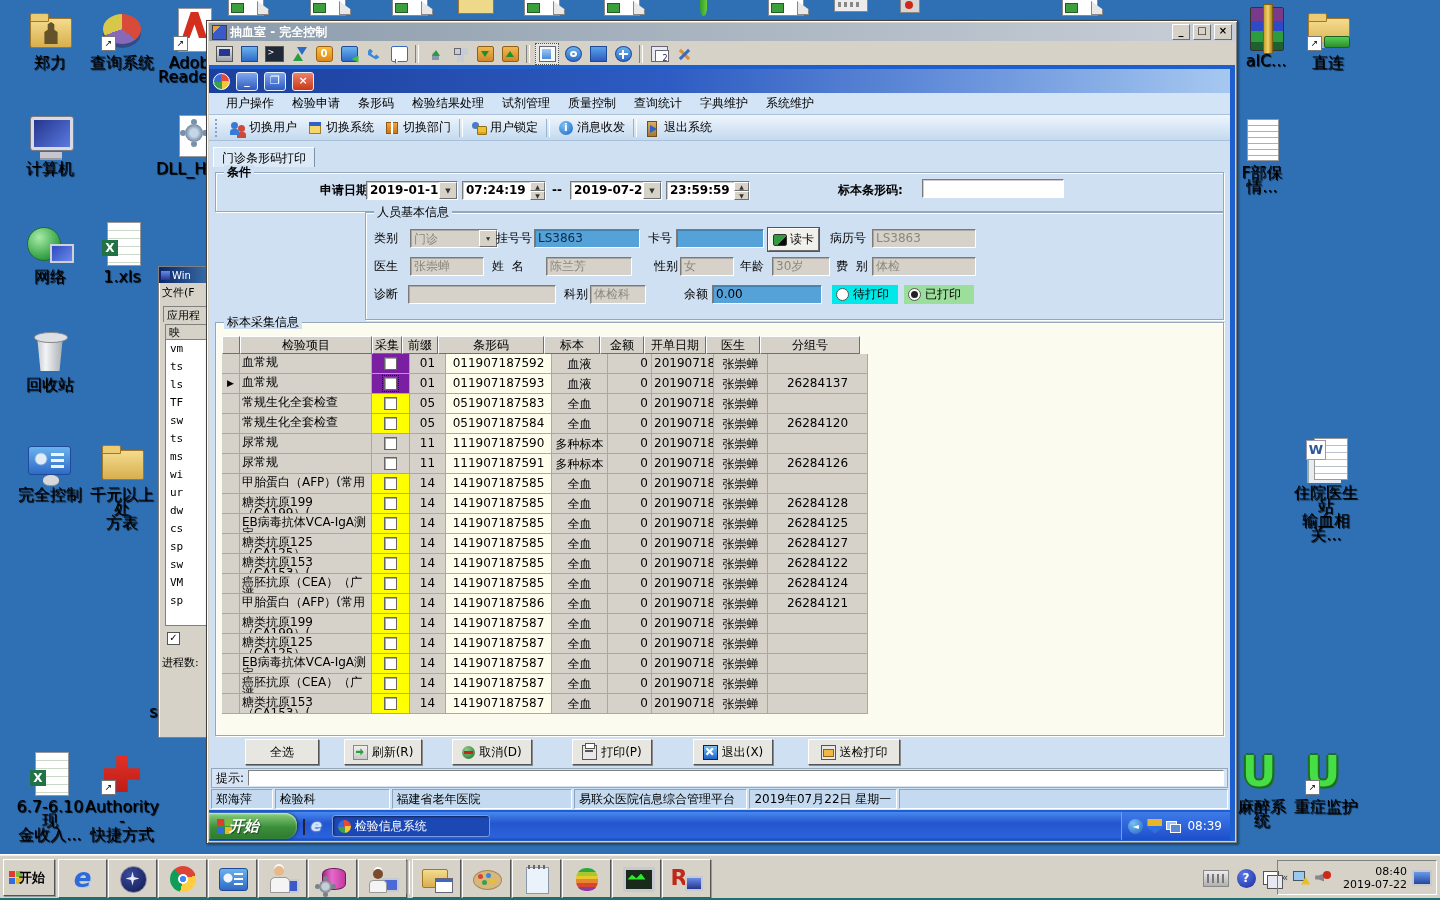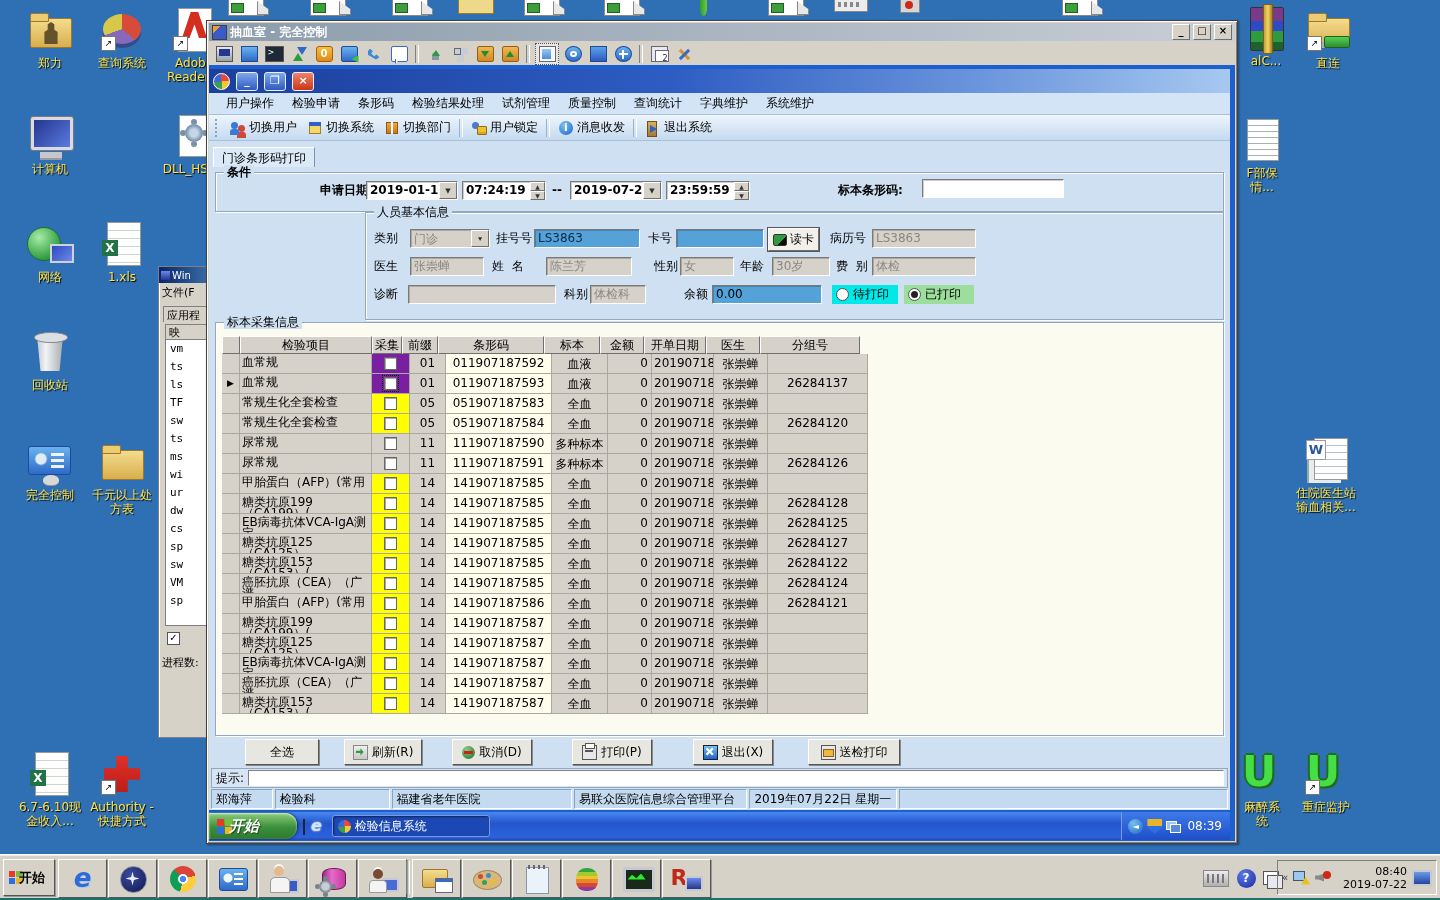--- a/index.html
+++ b/index.html
@@ -4,21 +4,21 @@
 <style>
   html,body{margin:0;padding:0;background:#444;}
   #desktop{position:relative;width:1440px;height:900px;overflow:hidden;
     background:#2F6FB4;font-family:"DejaVu Sans","Liberation Sans",sans-serif;font-size:12px;color:#000;}
   
   .raised{border:1px solid #fff;border-right-color:#6f6f6f;border-bottom-color:#6f6f6f;background:#D6D2C8;}
   .inset-field{border:1px solid #7a7a7a;border-right-color:#fff;border-bottom-color:#fff;box-shadow:inset 1px 1px 0 rgba(0,0,0,.2);box-sizing:border-box;}
   
   .di{position:absolute;width:76px;text-align:center;}
   .di .ic{width:48px;height:48px;margin:0 auto;position:relative;}
-  .di .lbl{margin-top:2px;color:#fde047;text-shadow:1px 1px 1px #000;font-size:12px;line-height:14px;white-space:pre-line;}
+  .di .lbl{margin-top:2px;color:#000000;text-shadow:1px 1px 1px #000;font-size:16px;line-height:14px;white-space:pre-line;}
   .ov{position:absolute;}
   .sc{position:absolute;left:3px;bottom:3px;width:13px;height:13px;background:#fff;border:1px solid #777;
       font-size:9px;line-height:12px;text-align:center;color:#000;}
   .fold::before{content:"";position:absolute;left:4px;top:12px;width:40px;height:28px;background:linear-gradient(#F4DC8E,#D8AE4E);border:1px solid #A07828;border-radius:2px;}
   .fold::after{content:"";position:absolute;left:4px;top:7px;width:17px;height:7px;background:#EDCB72;border:1px solid #A07828;border-radius:2px 2px 0 0;}
   .k-folder-user .ov{left:14px;top:16px;width:22px;height:22px;background:#63522A;
       clip-path:polygon(50% 0,65% 10%,65% 35%,80% 45%,80% 100%,20% 100%,20% 45%,35% 35%,35% 10%);}
   .k-pie-chart::before{content:"";position:absolute;left:5px;top:8px;width:38px;height:30px;border-radius:50%;
       background:conic-gradient(#D84A3A 0 130deg,#8868B8 130deg 250deg,#D8C84A 250deg 360deg);
       box-shadow:0 4px 0 rgba(60,30,80,.45);}
@@ -640,21 +640,21 @@
                 </span>
             </div>
             <span class="flabel" style="left:622px;top:8px;">标本条形码:</span>
             <div class="ffield white inset-field" style="left:706px;top:6px;width:142px;"></div>
           </div>
 
 
           <div class="gbox" id="gb-patient" style="left:156px;top:45px;width:857px;height:106px;">
             <span class="glegend">人员基本信息</span>
             <span class="flabel" style="left:8px;top:16px;">类别</span>
-            <div class="combo inset-field" style="left:44px;top:16px;width:80px;font-family:Liberation Mono, monospace;">
+            <div class="combo inset-field" style="left:44px;top:16px;width:88px;font-family:Liberation Mono, monospace;">
               <span class="tx" style="color:#8A887E;">门诊</span>
               <span class="dd">▼</span>
             </div>
             <span class="flabel" style="left:130px;top:16px;">挂号号</span>
             <div class="ffield blue inset-field" style="left:168px;top:16px;width:106px;">LS3863</div>
             <span class="flabel" style="left:282px;top:16px;">卡号</span>
             <div class="ffield blue inset-field" style="left:310px;top:16px;width:88px;"></div>
             <div class="readcard" style="left:402px;top:15px;">
               <span class="cardico"></span>
               <span>读卡</span>

